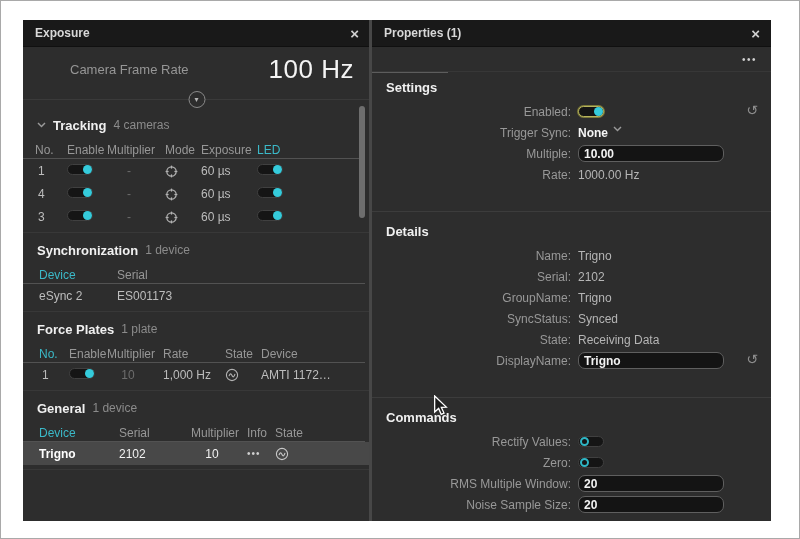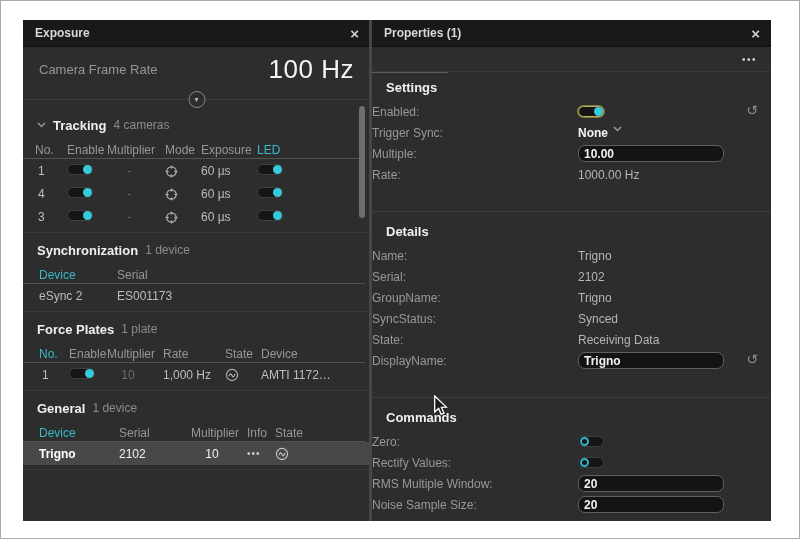--- a/index.html
+++ b/index.html
@@ -10,21 +10,21 @@
   .panel-devices { left:22px; width:347px; }
   .panel-props   { left:371px; width:399px; }
   .panel-divider { position:absolute; top:19px; left:368px; width:3px; height:501px; background:#474747; }
 
   .titlebar { height:27px; background:#191919; display:flex; align-items:center; justify-content:space-between; padding:0 11px 0 12px; border-bottom:1px solid #101010; }
   .titlebar .tb-title { color:#d8d8d8; font-size:12px; font-weight:bold; }
   .close-btn { color:#cfcfcf; font-size:15px; font-weight:bold; line-height:1; cursor:default; }
 
   
   .framerate-row { height:44px; display:flex; align-items:center; justify-content:space-between; padding:0 16px 0 16px; }
-  .framerate-label { color:#969696; font-size:13px; }
+  .framerate-label { color:#969696; font-size:13px;margin-left:31px; }
   .framerate-value { color:#f4f4f4; font-size:26px; font-weight:400; letter-spacing:0.5px; }
 
   .collapse-strip { position:relative; height:17px; }
   .collapse-strip .rule { position:absolute; left:0; right:0; top:8px; height:1px; background:#1d1d1d; border-bottom:1px solid #3a3a3a; }
   .collapse-btn { position:absolute; left:50%; top:0; transform:translateX(-50%); width:17px; height:17px; border-radius:50%; border:1px solid #8a8a8a; background:#2d2d2d; color:#b5b5b5; font-size:8px; display:flex; align-items:center; justify-content:center; }
 
   .dsec-header { display:flex; align-items:center; gap:7px; padding:10px 14px 3px 14px; height:27px; }
   .dsec-title { color:#f0f0f0; font-size:13px; font-weight:bold; }
   .dsec-count { color:#8b8b8b; font-size:12px; }
 
@@ -57,21 +57,21 @@
   
   .ptoolbar { height:25px; display:flex; align-items:center; justify-content:flex-end; padding:0 14px; border-bottom:1px solid #373737; color:#c9c9c9; }
   .menu-dots { font-size:10px; letter-spacing:1.5px; color:#d0d0d0; }
 
   .psection { position:relative; padding-top:6px; }
   .psection.bordered { border-top:1px solid #3c3c3c; margin-top:12px; padding-top:10px; }
   .psec-label { color:#f0f0f0; font-size:13px; font-weight:bold; padding:2px 0 6px 14px; }
   .short-rule { position:absolute; top:0; left:0; width:76px; height:1px; background:#5d5d5d; }
 
   .prow { position:relative; display:flex; align-items:center; height:21px; }
-  .plabel { width:206px; padding-right:7px; color:#989898; }
+  .plabel { width:206px; text-align:right; padding-right:7px; color:#989898; }
   .pvalue { color:#b5b5b5; }
   .pdrop { display:flex; align-items:flex-start; gap:5px; color:#f5f5f5; font-weight:bold; }
   .pinput { width:146px; height:17px; background:#141414; border:1px solid #5f5f5f; border-radius:7px; color:#f2f2f2; font-weight:bold; font-size:12px; font-family:"Liberation Sans","DejaVu Sans",sans-serif; padding:0 5px; outline:none; }
   .reset-btn { position:absolute; right:13px; top:2px; color:#8d8d8d; font-size:14px; line-height:1; font-family:"DejaVu Sans",sans-serif; }
 
   .icon-svg { display:inline-block; vertical-align:middle; }
   .mouse-cursor { position:absolute; left:432px; top:394px; }
 </style>
 </head>
 <body>
@@ -290,25 +290,25 @@
         <input class="pinput" type="text" value="Trigno" style="">
         <span class="reset-btn">↺</span>
       </div>
       <div style="height:14px"></div>
     </div>
 
     <div class="psection bordered">
       <div class="psec-label">Commands</div>
 
       <div class="prow">
+        <span class="plabel">Rectify Values:</span>
+        <span class="toggle off"></span>
+      </div>
+      <div class="prow">
         <span class="plabel">Zero:</span>
-        <span class="toggle off"></span>
-      </div>
-      <div class="prow">
-        <span class="plabel">Rectify Values:</span>
         <span class="toggle off"></span>
       </div>
       <div class="prow">
         <span class="plabel">RMS Multiple Window:</span>
         <input class="pinput" type="text" value="20" style="">
       </div>
       <div class="prow">
         <span class="plabel">Noise Sample Size:</span>
         <input class="pinput" type="text" value="20" style="">
       </div>

